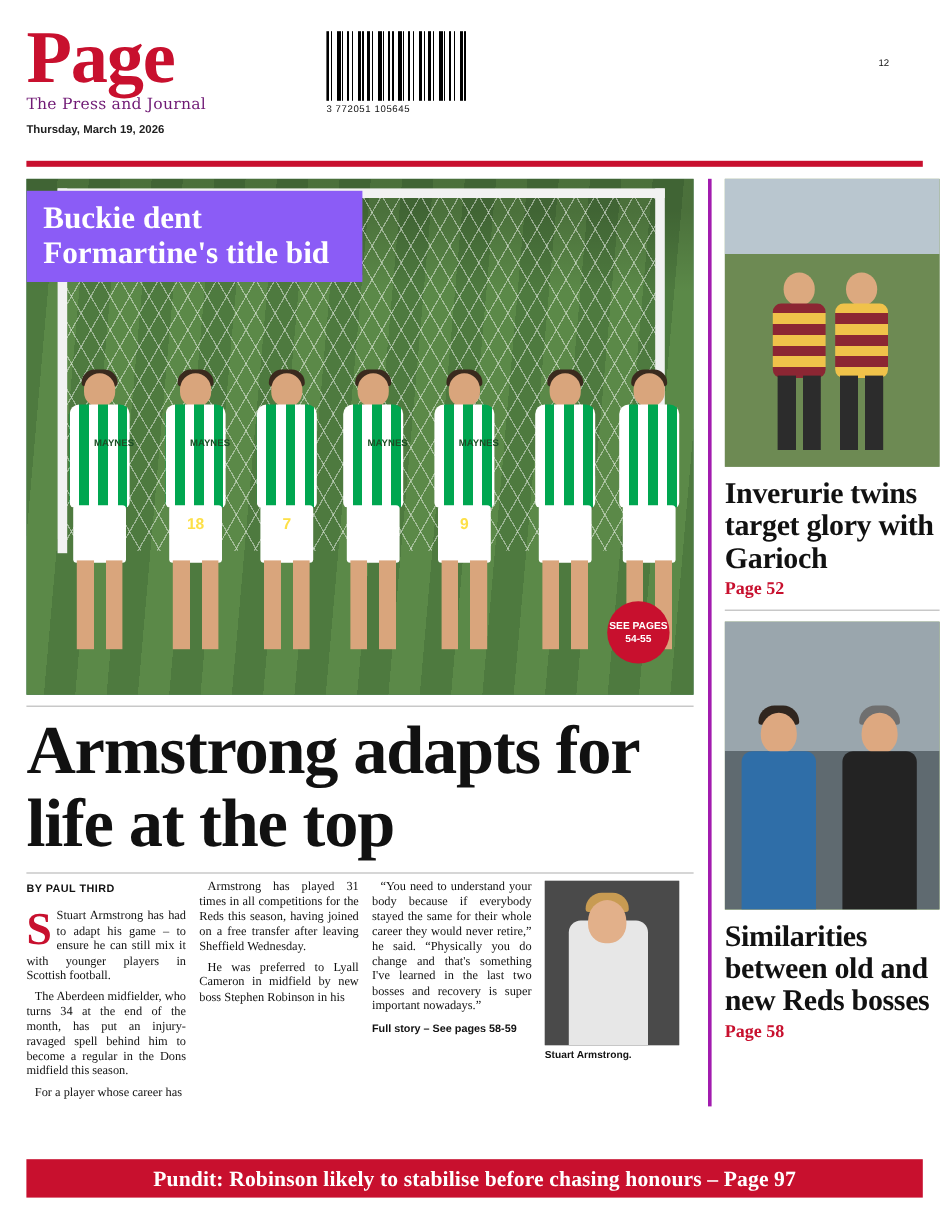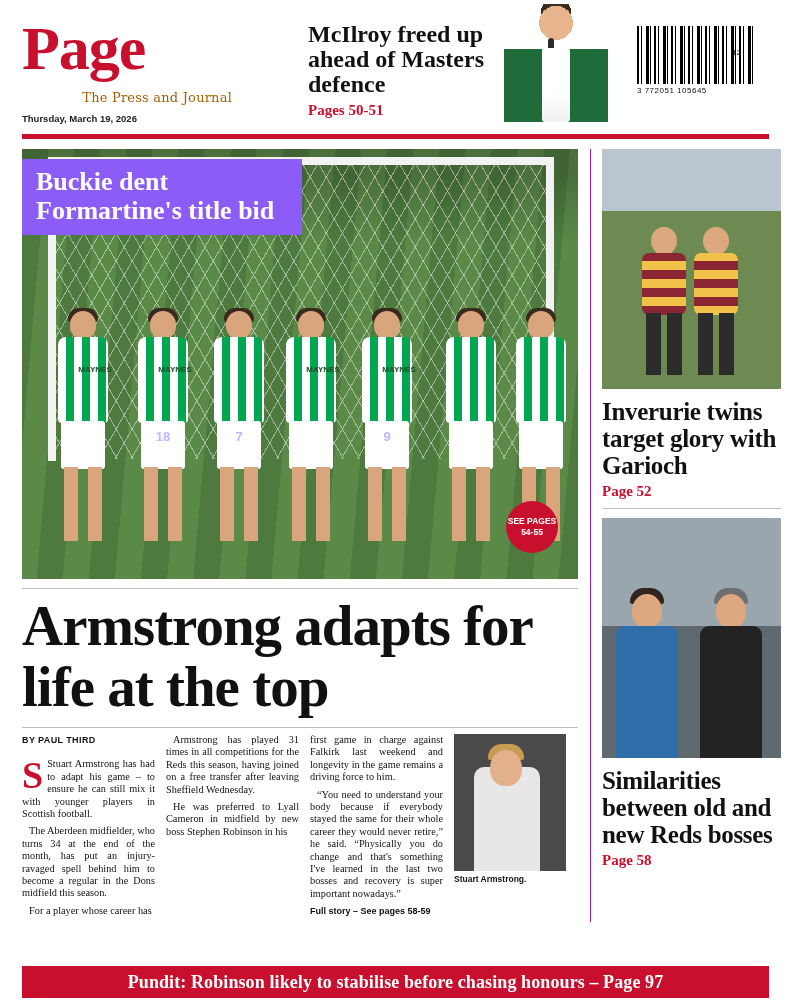--- a/index.html
+++ b/index.html
@@ -39,24 +39,24 @@
     font-family: "Liberation Serif", serif;
     font-weight: bold;
     font-size: 62px;
     line-height: 60px;
     color: #c8102e;
     letter-spacing: -1px;
   }
   .brand-sub {
     font-family: "DejaVu Serif", serif;
     font-size: 13px;
-    color: #a16207;
-    text-align: right;
+    color: #701a75;
+    text-align: left;
     width: 210px;
-    margin-top: 12px;
+    margin-top: 2px;
     letter-spacing: 0.2px;
   }
   .brand-date {
     font-family: "Liberation Sans", sans-serif;
     font-size: 9.5px;
     font-weight: bold;
     color: #222;
     margin-top: 8px;
   }
 
@@ -148,21 +148,21 @@
 
   
   .content {
     display: flex;
     gap: 12px;
     margin-top: 10px;
   }
   .col-main { width: 556px; }
   .col-side {
     width: 179px;
-    border-left: 1px solid #a21caf;
+    border-left: 3px solid #a21caf;
     padding-left: 11px;
   }
 
   
   .main-photo {
     position: relative;
     width: 556px;
     height: 430px;
     overflow: hidden;
     background: #2f6a3a;
@@ -220,21 +220,21 @@
     background: #ffffff;
     border-radius: 3px;
   }
   .player .num {
     position: absolute; left: 0; top: 118px;
     width: 62px;
     text-align: center;
     font-family: "Liberation Sans", sans-serif;
     font-weight: bold;
     font-size: 13px;
-    color: #c4b5fd;
+    color: #fde047;
   }
   .player .legs {
     position: absolute; left: 12px; top: 156px;
     width: 38px; height: 74px;
     background:
       linear-gradient(90deg, #d9a57c 0 14px, transparent 14px 24px, #d9a57c 24px 38px);
   }
   .player .sponsor {
     position: absolute; left: 6px; top: 54px;
     width: 74px;
@@ -478,29 +478,20 @@
 
 <div class="page">
 
   <div class="masthead">
     <div class="brand">
       <div class="brand-title">Page</div>
       <div class="brand-sub">The Press and Journal</div>
       <div class="brand-date">Thursday, March 19, 2026</div>
     </div>
 
-    <div class="promo">
-      <div class="promo-headline">McIlroy freed up ahead of Masters defence</div>
-      <div class="promo-pages">Pages 50-51</div>
-      <div class="promo-photo">
-        <div class="golfer">
-          <div class="mic"></div>
-        </div>
-      </div>
-    </div>
 
     <div class="barcode-wrap">
       <div class="barcode"></div>
       <div class="barcode-num">3 772051 105645</div>
       <div class="issue-num">12</div>
     </div>
   </div>
 
   <div class="rule-red"></div>
 
@@ -587,21 +578,20 @@
           <div class="byline">BY PAUL THIRD</div>
           <p class="first"><span class="dropcap">S</span><span>Stuart Armstrong has had to adapt his game – to ensure he can still mix it with younger players in Scottish football.</span></p>
           <p>The Aberdeen midfielder, who turns 34 at the end of the month, has put an injury-ravaged spell behind him to become a regular in the Dons midfield this season.</p>
           <p>For a player whose career has</p>
         </div>
         <div class="story-col">
           <p>Armstrong has played 31 times in all competitions for the Reds this season, having joined on a free transfer after leaving Sheffield Wednesday.</p>
           <p>He was preferred to Lyall Cameron in midfield by new boss Stephen Robinson in his</p>
         </div>
         <div class="story-col">
-          <p class="first">first game in charge against Falkirk last weekend and longevity in the game remains a driving force to him.</p>
           <p>“You need to understand your body because if everybody stayed the same for their whole career they would never retire,” he said. “Physically you do change and that's something I've learned in the last two bosses and recovery is super important nowadays.”</p>
           <div class="fullstory">Full story – See pages 58-59</div>
         </div>
         <div class="story-photo-col">
           <div class="story-photo">
             <div class="bg"></div>
             <div class="figure"></div>
             <div class="hair"></div>
             <div class="face"></div>
           </div>

